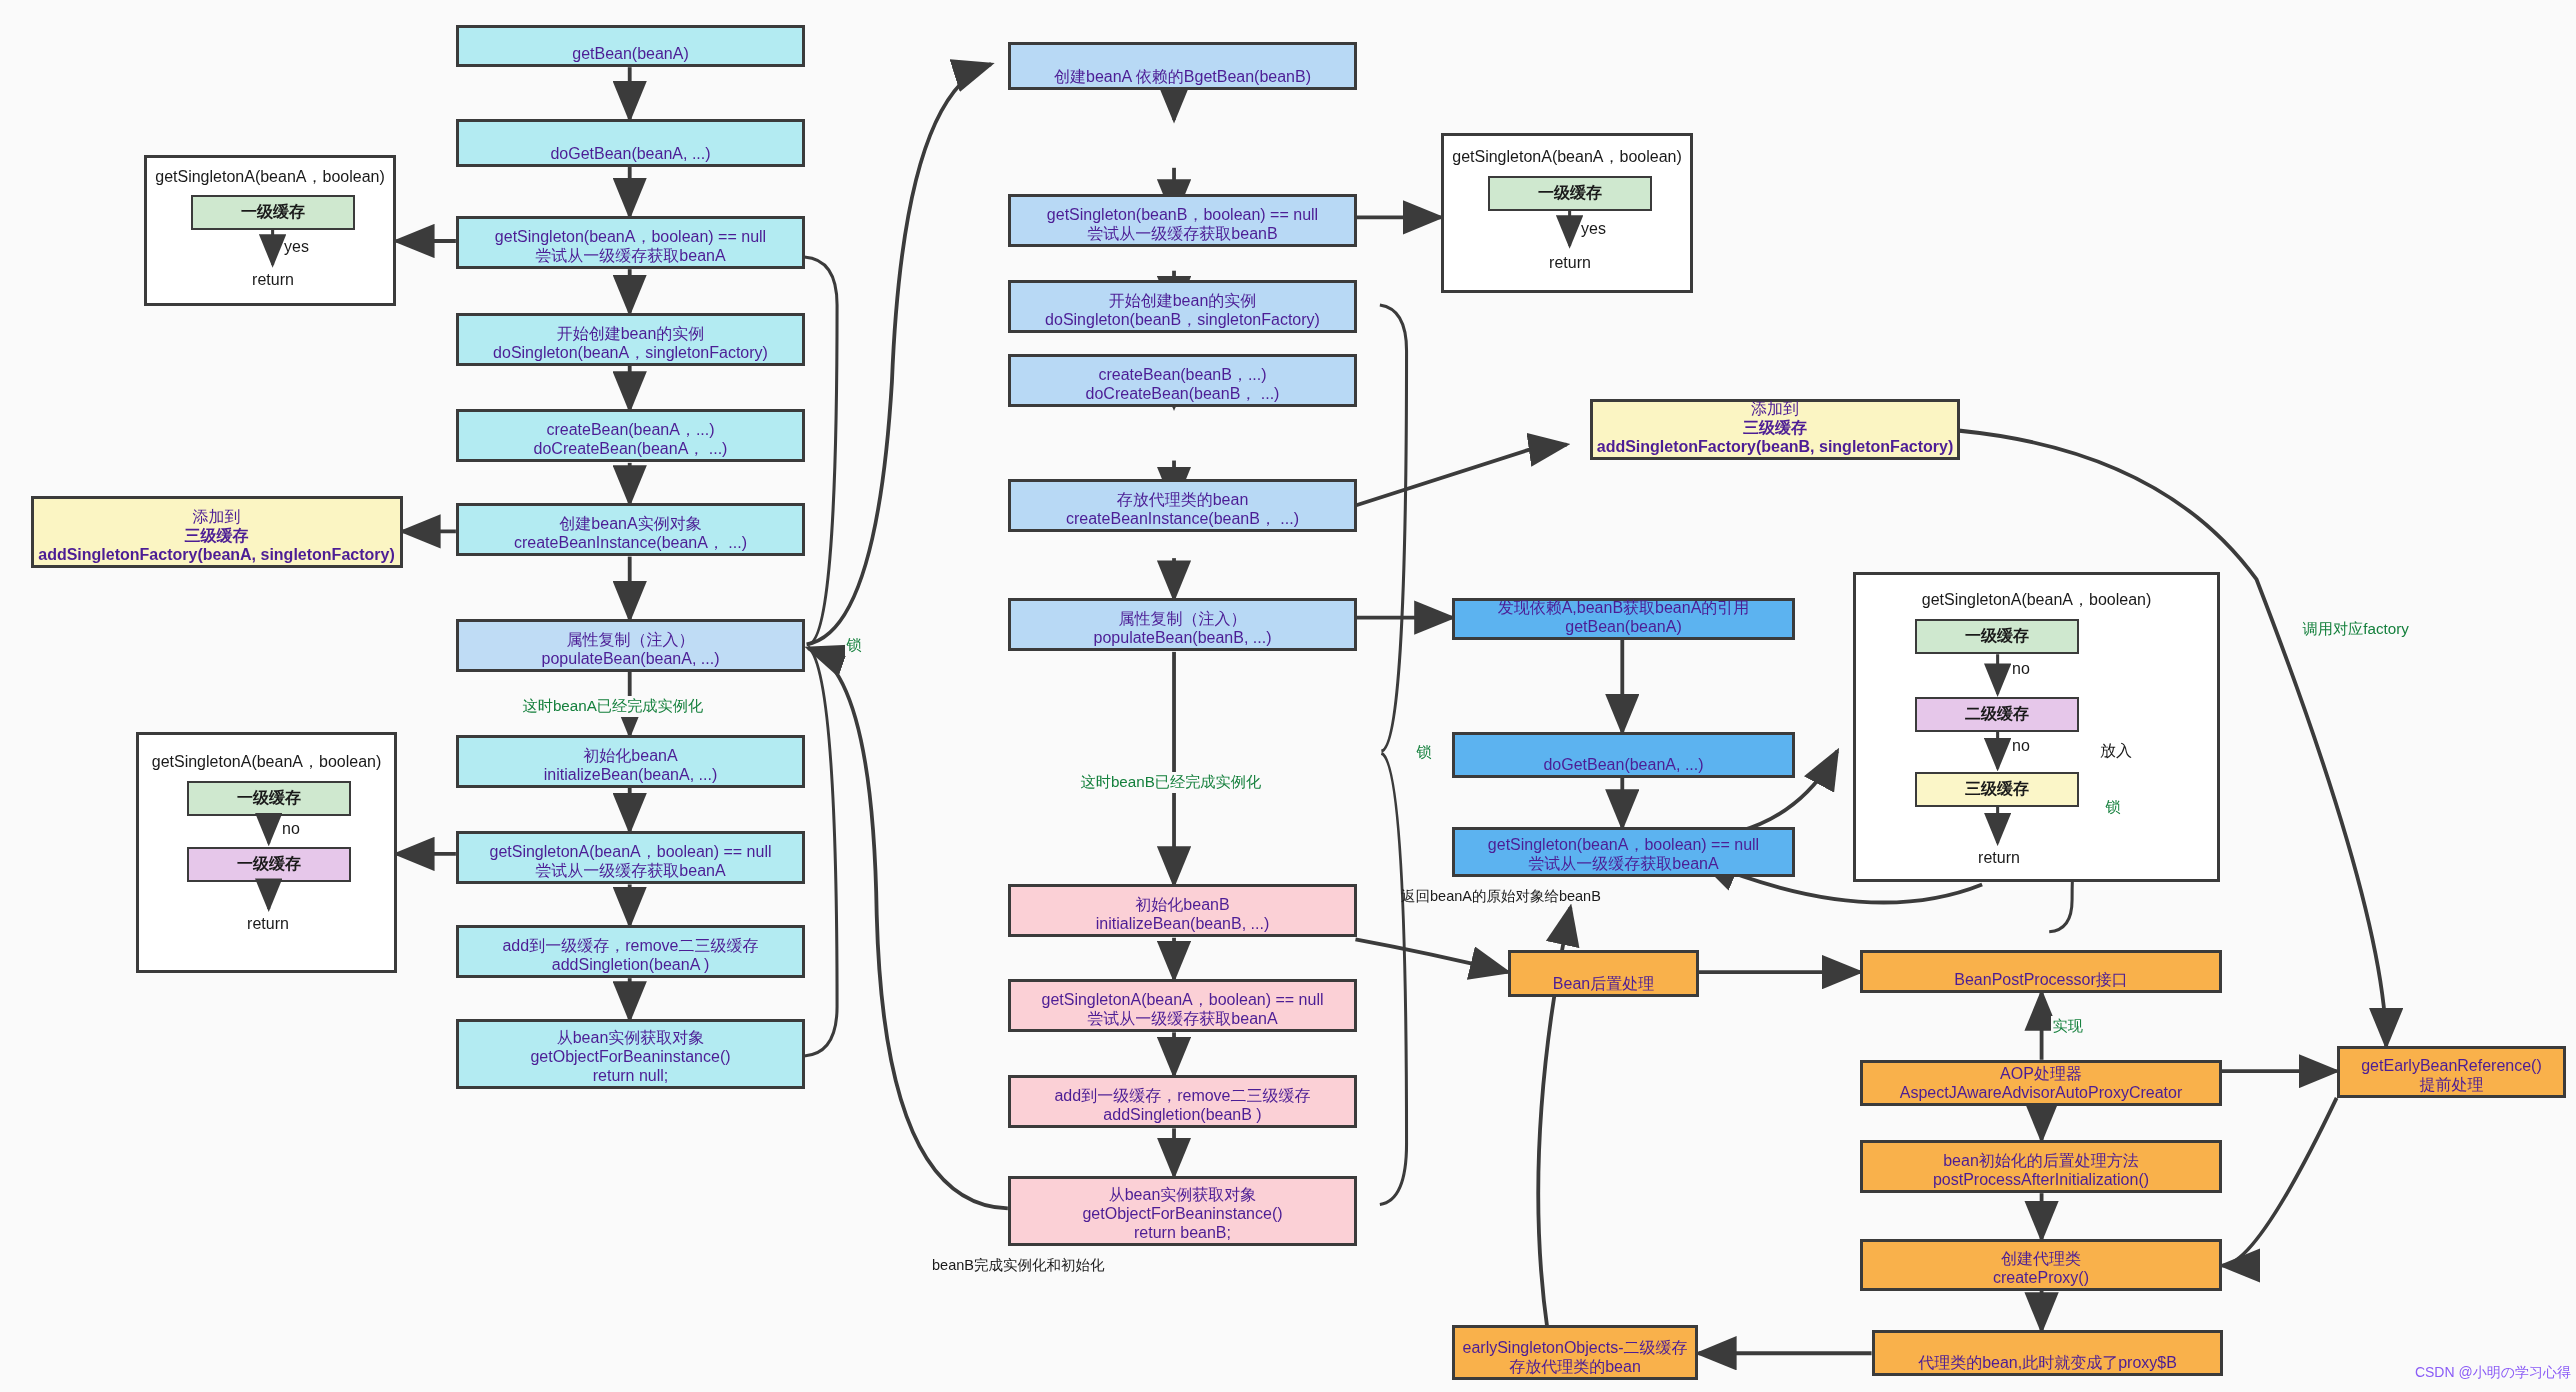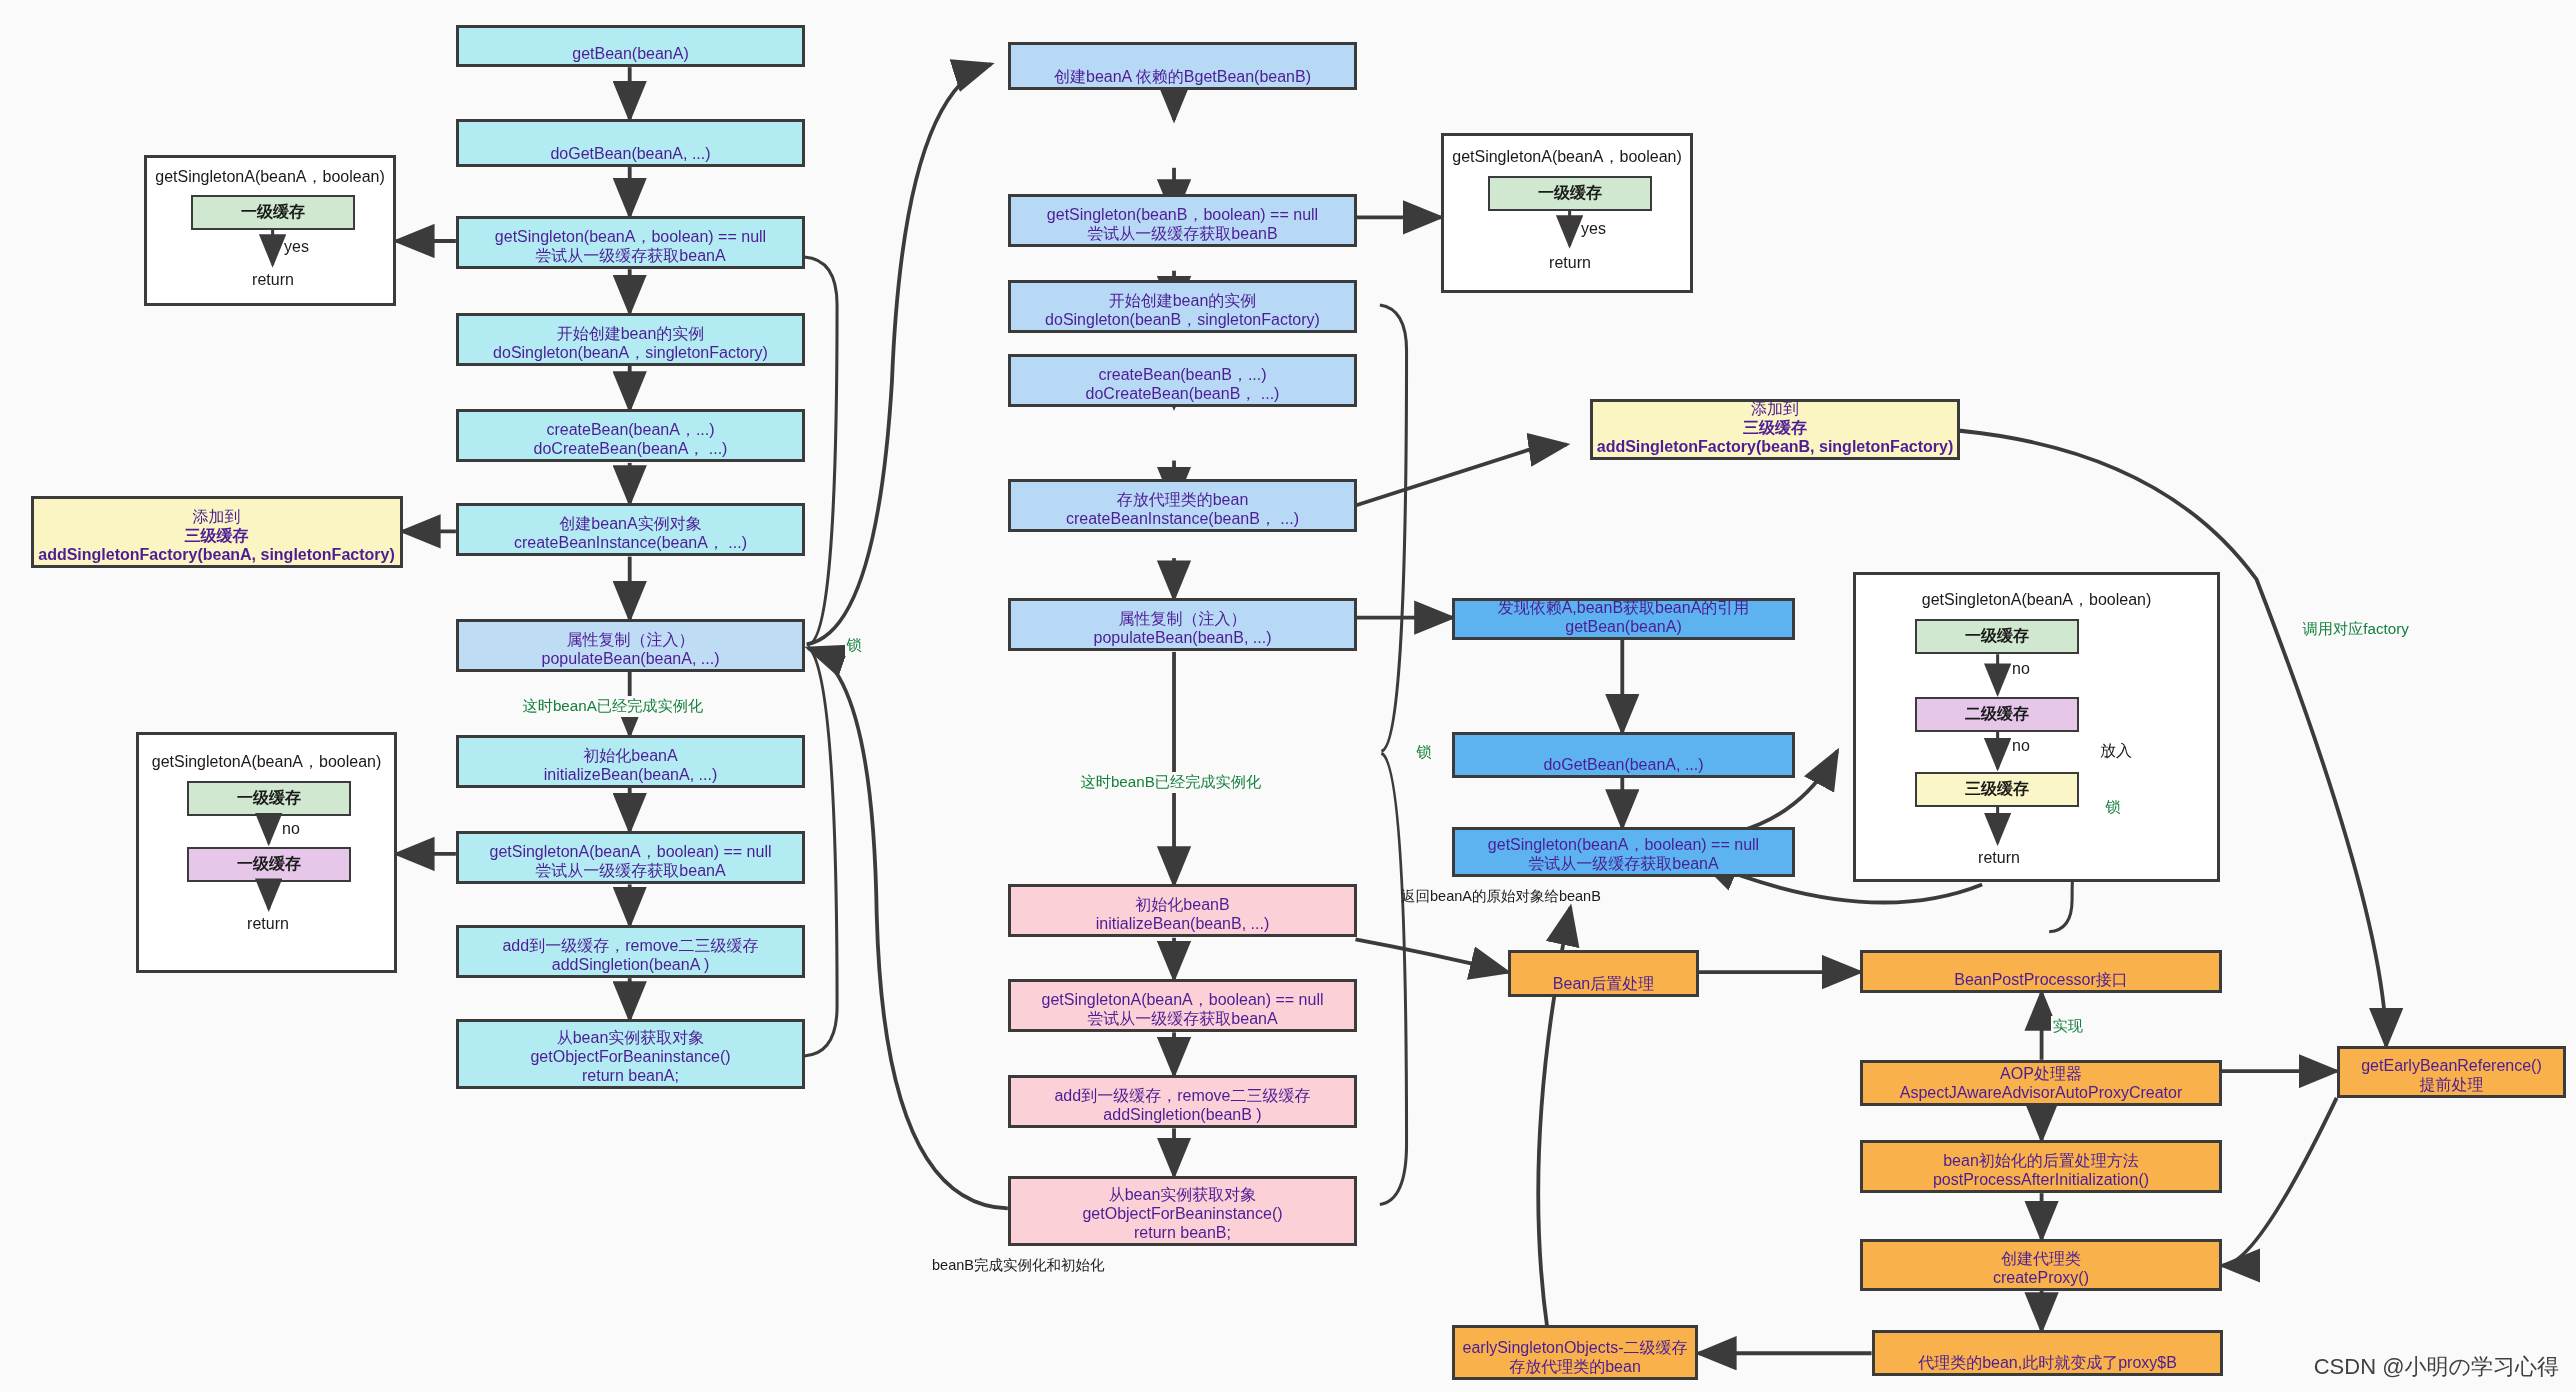--- a/index.html
+++ b/index.html
@@ -22,21 +22,21 @@
   .ylw-c{background:#fbf6c8;}
   .panel{position:absolute;box-sizing:border-box;background:#ffffff;border:3px solid #3b3b3b;}
   .panel .ptitle{position:absolute;left:0;right:0;text-align:center;font-size:16px;color:#1a1a1a;}
   .panel .pret{position:absolute;text-align:center;font-size:16px;color:#1a1a1a;}
   .cbox{position:absolute;box-sizing:border-box;border:2.3px solid #3b3b3b;
         display:flex;align-items:center;justify-content:center;
         font-size:16px;font-weight:bold;color:#1a1a1a;}
   .lbl{position:absolute;font-size:15.2px;color:#15803d;white-space:nowrap;background:#fafafa;padding:0 1.5px;}
   .lbl-sm{position:absolute;font-size:14.5px;color:#1a1a1a;white-space:nowrap;}
   .bold{font-weight:bold;}
-  .wm{position:absolute;right:17px;bottom:10.7px;font-size:22px;color:#404040;white-space:nowrap;}
+  .wm{position:absolute;right:5px;bottom:10.7px;font-size:14px;color:#8b5cf6;white-space:nowrap;}
 </style>
 </head>
 <body>
 
 <div id="stage">
 
   <svg class="edges" viewBox="0 0 3379 1827">
     <defs>
       <marker id="ah" markerWidth="11" markerHeight="9" refX="10" refY="4.5" orient="auto" markerUnits="strokeWidth">
         <path d="M0,0 L11,4.5 L0,9 z" fill="#3b3b3b"></path>
@@ -164,21 +164,21 @@
     <span class="ln">getSingletonA(beanA，boolean) == null</span>
     <span class="ln">尝试从一级缓存获取beanA</span>
   </div>
   <div class="node cyan" style="left:456px;top:925px;width:349px;height:53px;">
     <span class="ln">add到一级缓存，remove二三级缓存</span>
     <span class="ln">addSingletion(beanA )</span>
   </div>
   <div class="node cyan" style="left:456px;top:1019px;width:349px;height:70px;">
     <span class="ln">从bean实例获取对象</span>
     <span class="ln">getObjectForBeaninstance()</span>
-    <span class="ln">return beanA;</span>
+    <span class="ln">return null;</span>
   </div>
   <div class="lbl" style="left:845px;top:635px;">锁</div>
 
   <div class="panel" style="left:144px;top:155px;width:252px;height:151px;">
     <div class="ptitle" style="top:9.1px;">getSingletonA(beanA，boolean)</div>
     <div class="cbox green-c" style="left:44px;top:37px;width:164px;height:35px;">
       <span>一级缓存</span>
     </div>
     <svg style="position:absolute;left:0;top:0;width:252px;height:151px;" viewBox="0 0 331 198" width="252" height="151">
       <path d="M165,94 L165,140" stroke="#3b3b3b" stroke-width="4" fill="none" marker-end="url(#ah)"></path>

